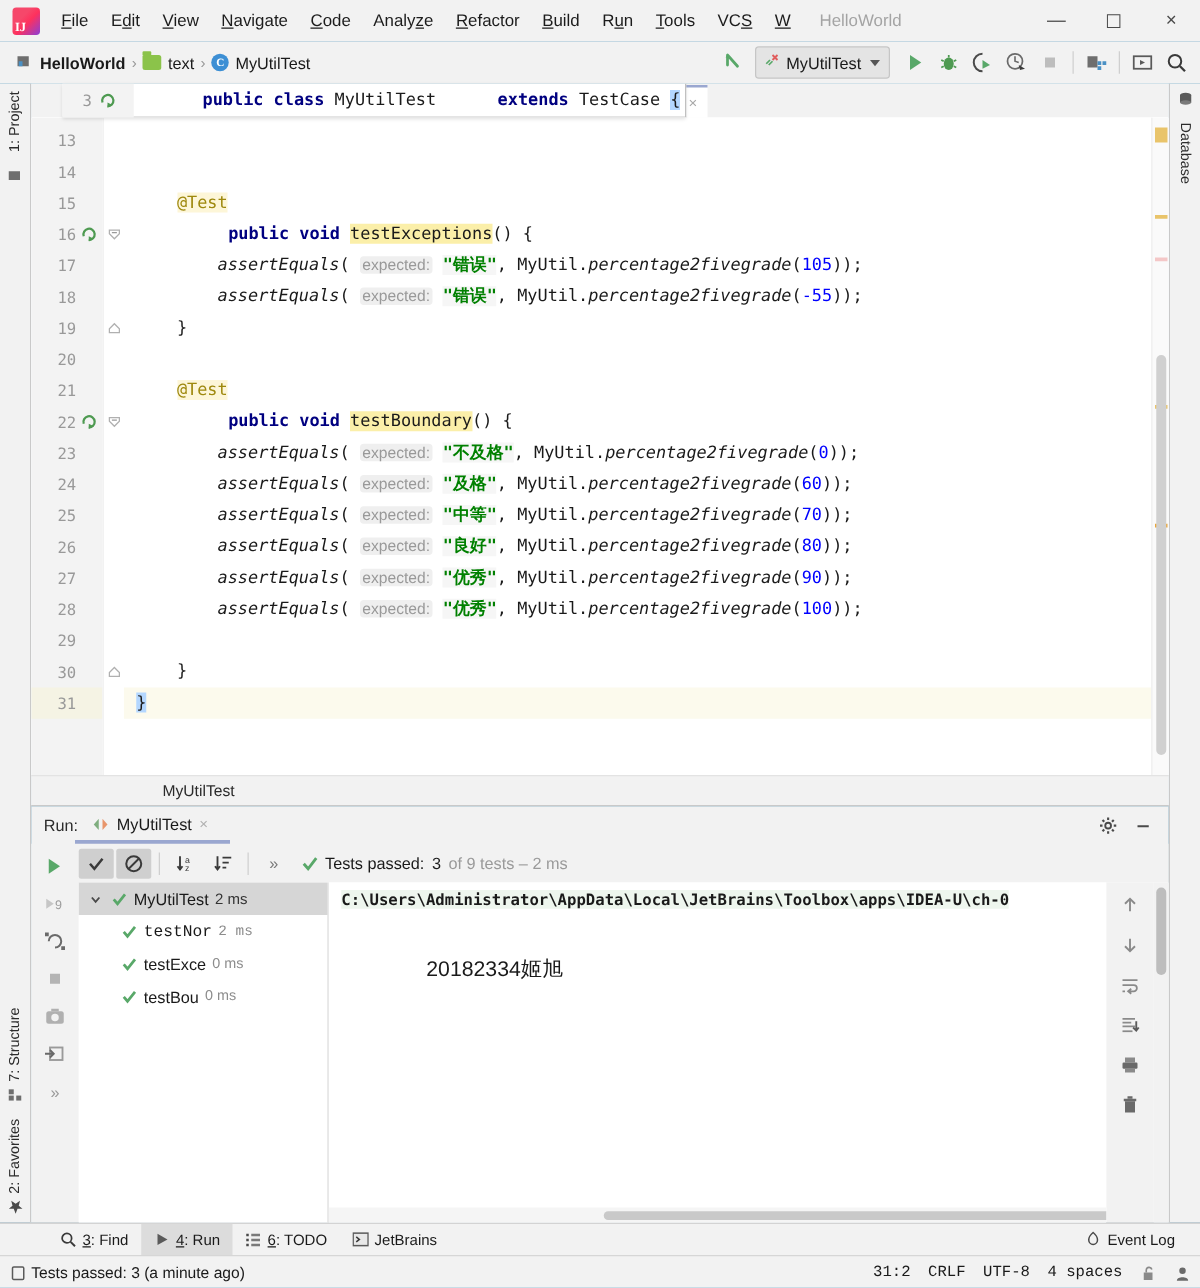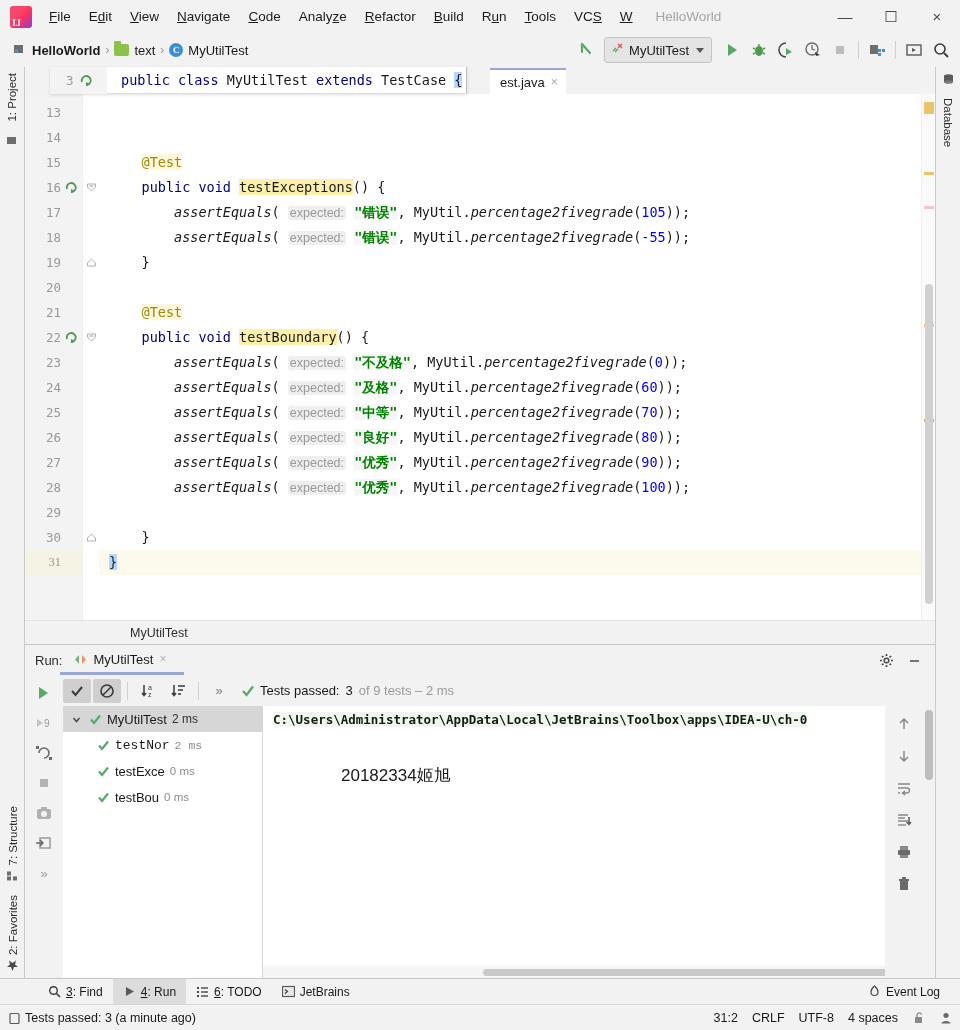--- a/index.html
+++ b/index.html
@@ -88,21 +88,21 @@
   .foldstrip { width:17px; background:#fff; flex:0 0 17px; position:relative; border-left:1px solid #eee; }
   .code { flex:1 1 auto; position:relative; font-family:"DejaVu Sans Mono", monospace;
      font-size:13.5px; white-space:pre; overflow:hidden; padding-left:10px; }
   .ln { position:absolute; right:21px; height:25px; line-height:25px; }
   .gicon { position:absolute; left:40px; width:13px; height:13px; }
   .cline { position:absolute; left:10px; height:25px; line-height:25px; }
   .hl-line { position:absolute; left:0; right:0; height:25px; background:#fcfaed; }
   .fold { position:absolute; left:3px; width:11px; height:11px; }
 
   
-  .kw { color:#000080; font-weight:normal; }
+  .kw { color:#000080; font-weight:bold;margin-left:41px; }
   .str { color:#008000; font-weight:bold; }
   .num { color:#0000ff; }
   .ann { color:#9e880d; }
   .meth-it { font-style:italic; color:#1a1a1a; }
   .param-hint { color:#999; background:#efefef; border-radius:3px; padding:0 2px; font-size:12.5px;
      font-family:"Liberation Sans", sans-serif; }
   .ident { color:#1a1a1a; }
   .hl-usage { background:#fbefa9; }
   .hl-ann { background:#fdf6d8; }
   .hl-str { background:#f6f6f6; }
@@ -163,21 +163,21 @@
      padding-left:38px; flex:0 0 26px; }
   .btab { display:flex; align-items:center; gap:5px; height:26px; padding:0 10px; font-size:12px; cursor:default; }
   .btab.on { background:#dcdcdc; }
   .btab u { text-decoration:underline; }
   .bot-right { margin-left:auto; display:flex; align-items:center; padding-right:10px; }
 
   
   .statusbar { height:26px; background:#f2f2f2; display:flex; align-items:center; border-top:1px solid #d6d6d6;
      padding:0 8px; font-size:12.5px; color:#1a1a1a; flex:0 0 26px; }
   .sb-left { display:flex; align-items:flex-end; gap:4px; }
-  .sb-right { margin-left:auto; display:flex; align-items:flex-start; gap:14px; }
+  .sb-right { margin-left:auto; display:flex; align-items:flex-end; gap:14px;font-family:Liberation Mono, monospace; }
   .sb-item { cursor:default; }
 </style>
 </head>
 <body>
 
 <div class="ide">
 
   <div class="titlebar">
     <div class="logo">
       <div class="logo-sq"></div>
@@ -377,21 +377,21 @@
                 </svg></div>
               <div class="ln" style="top: 256px;">23</div>
               <div class="ln" style="top: 281px;">24</div>
               <div class="ln" style="top: 306px;">25</div>
               <div class="ln" style="top: 331px;">26</div>
               <div class="ln" style="top: 356px;">27</div>
               <div class="ln" style="top: 381px;">28</div>
               <div class="ln" style="top: 406px;">29</div>
               <div class="ln" style="top: 431px;">30</div>
               <div class="hl-line" style="top: 456px; background: rgb(245, 243, 228);"></div>
-              <div class="ln" style="top: 456px; font-family: Liberation Serif, serif;">31</div>
+              <div class="ln" style="top: 456px;">31</div>
             </div>
           <div class="foldstrip" id="foldstrip">
               <div class="fold" style="top: 88px;"><svg width="11" height="11" viewBox="0 0 11 11">
                   <path d="M1.5 2 L9.5 2 L9.5 5 L5.5 9 L1.5 5 Z" stroke="#b0b0b0" stroke-width="1" fill="#fff"></path>
                   <path d="M3.5 4 L7.5 4" stroke="#9a9a9a" stroke-width="1"></path>
                 </svg></div>
               <div class="fold" style="top: 163px;"><svg width="11" height="11" viewBox="0 0 11 11">
                   <path d="M1.5 9 L9.5 9 L9.5 6 L5.5 2 L1.5 6 Z" stroke="#b0b0b0" stroke-width="1" fill="#fff"></path>
                 </svg></div>
               <div class="fold" style="top: 238px;"><svg width="11" height="11" viewBox="0 0 11 11">

